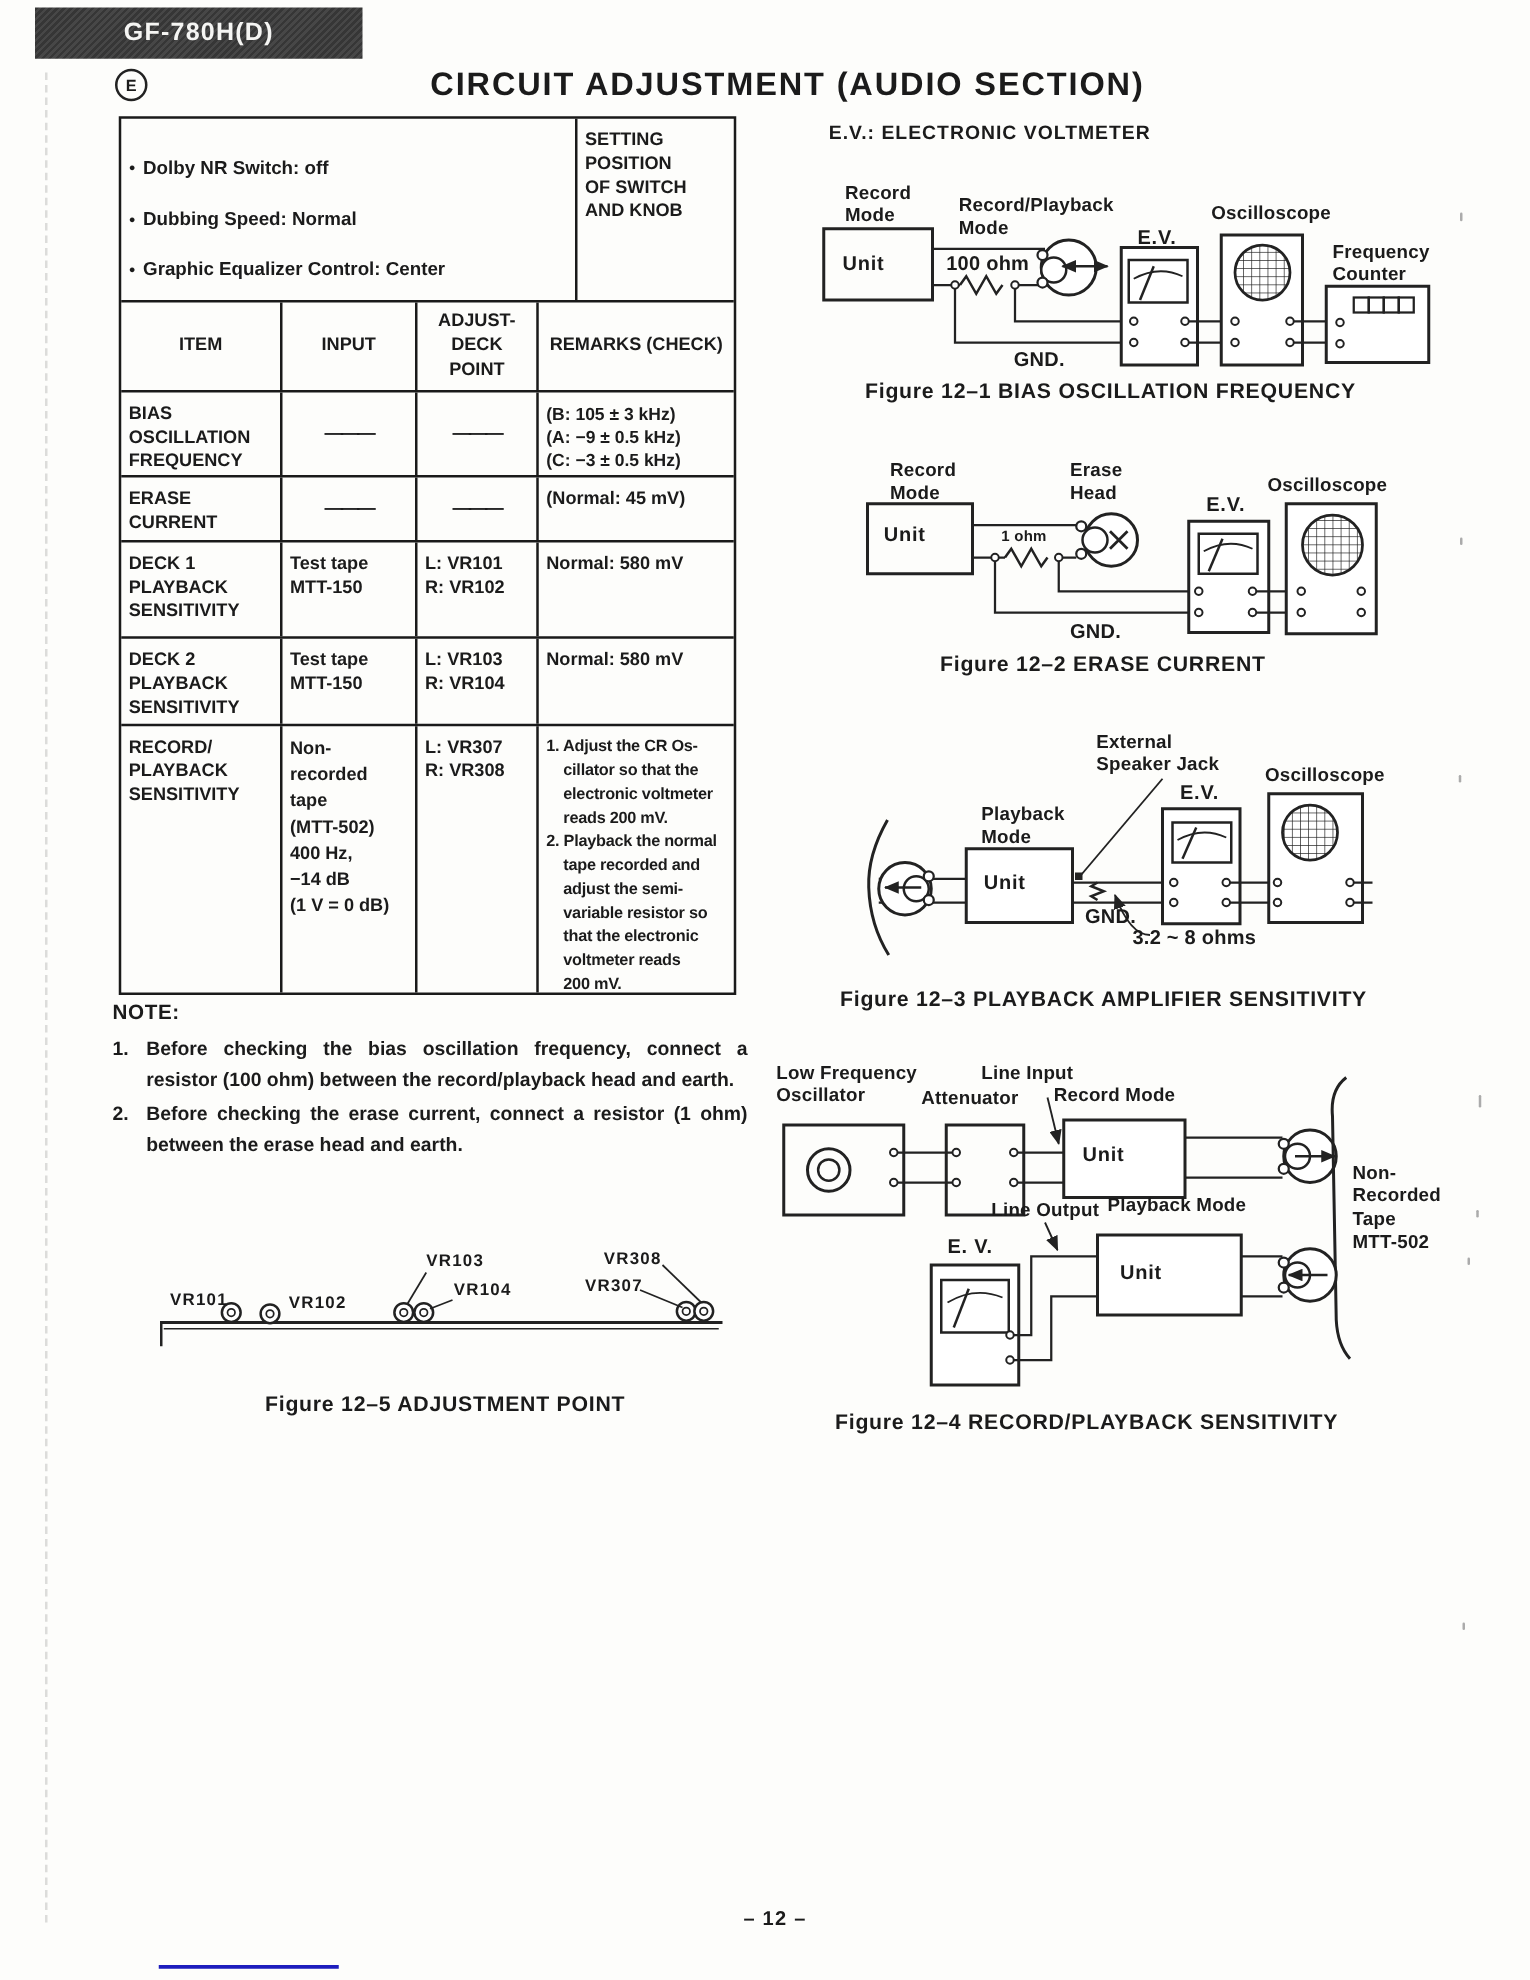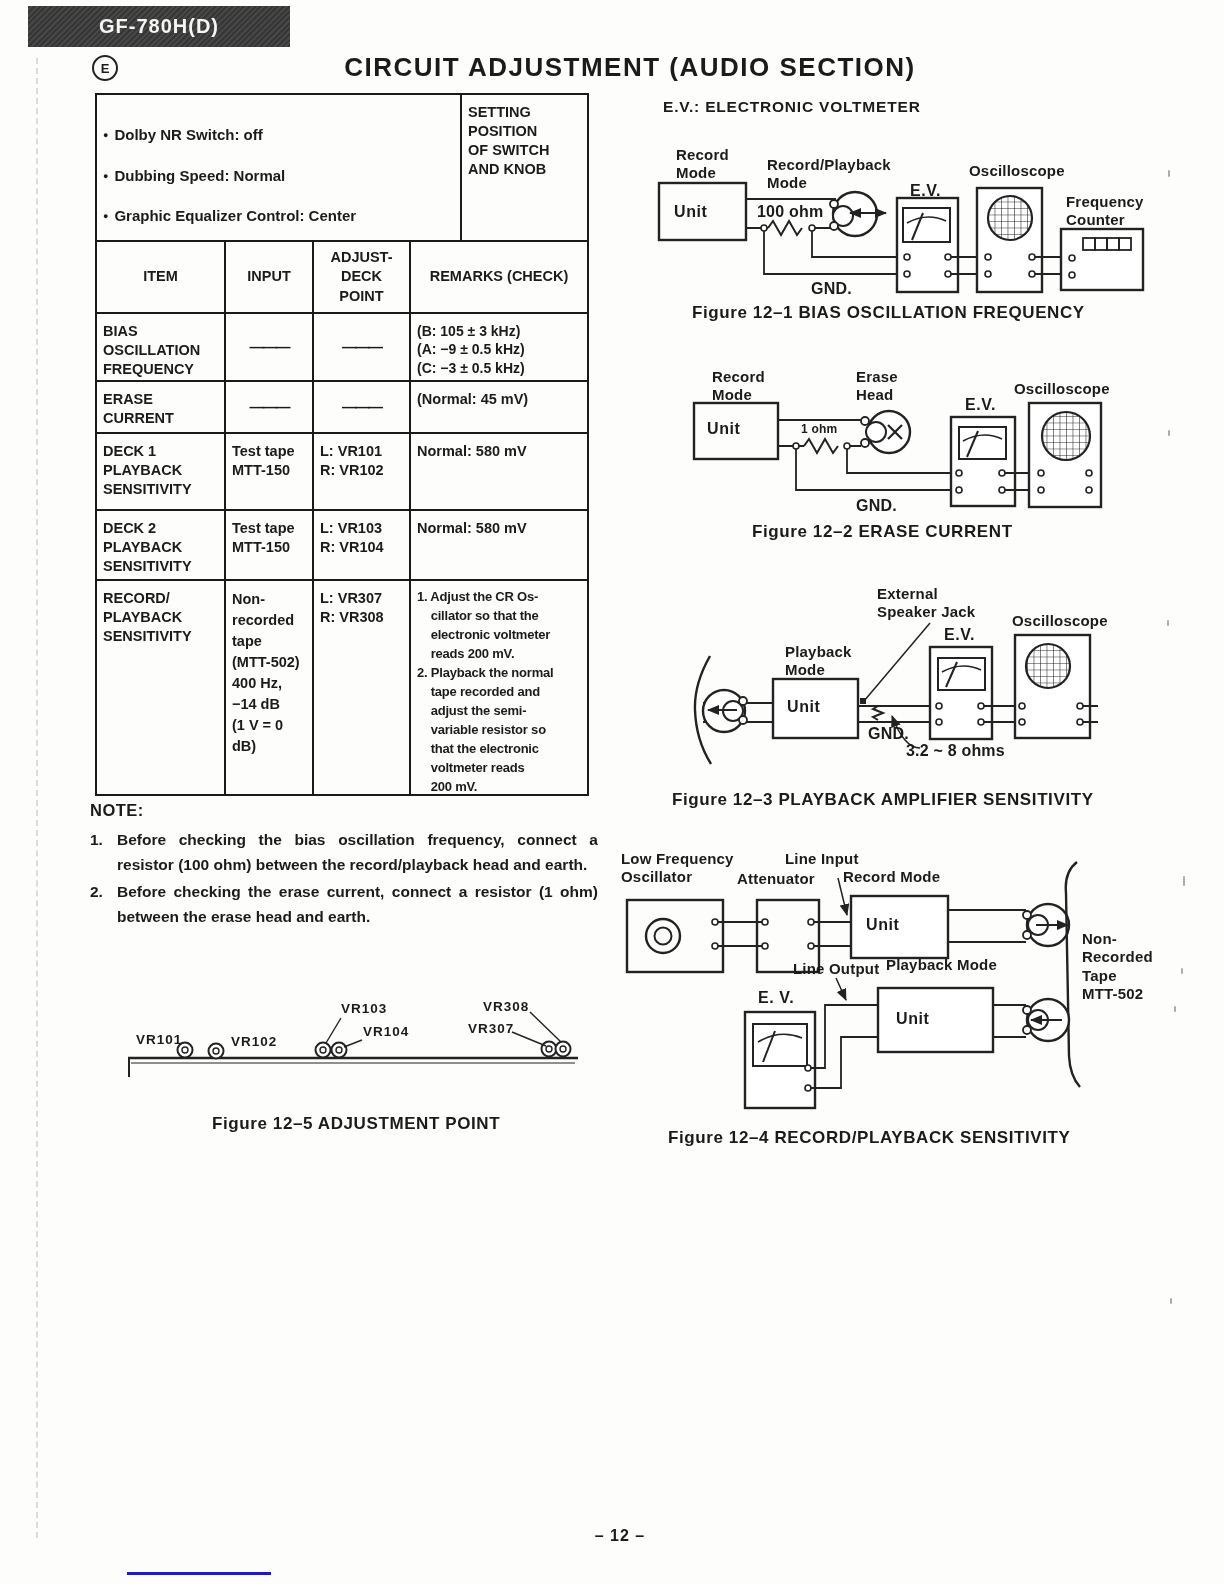--- a/index.html
+++ b/index.html
@@ -15,21 +15,21 @@
     font-size:13px;font-weight:bold;}
   .title{position:absolute;left:330px;top:52px;width:600px;text-align:center;
     font-size:26px;font-weight:bold;letter-spacing:1.5px;white-space:nowrap;}
   
   .tbl{position:absolute;left:95px;top:93px;width:494px;border:2.5px solid #1a1a1a;box-sizing:border-box;}
   .trow{display:flex;box-sizing:border-box;}
   .trow + .trow{border-top:2.5px solid #1a1a1a;}
   .c{box-sizing:border-box;padding:8px 6px;font-weight:bold;white-space:pre-line;
      font-size:14.5px;line-height:1.32;overflow:hidden;}
   .c + .c{border-left:2.5px solid #1a1a1a;}
-  .w1{width:127px;flex:none;} .w2{width:88px;flex:none;} .w3{width:97px;flex:none;} .w4{flex:1;}
+  .w1{width:127px;flex:none;} .w2{width:108px;flex:none;} .w3{width:97px;flex:none;} .w4{flex:1;}
   .cc{display:flex;align-items:center;justify-content:center;text-align:center;padding:4px;}
   .dash{letter-spacing:-2px;font-size:15px;}
   .bullet{font-size:15px;line-height:1.43;font-weight:bold;}
   .bullet::before{content:"●";font-size:9px;vertical-align:2px;margin-right:6px;}
   .small-remarks{font-size:13px;line-height:1.46;white-space:pre;letter-spacing:-0.2px;
      padding:7px 18px 6px 6px;}
   
   .note{position:absolute;left:90px;top:801px;width:508px;}
   .note-title{font-weight:bold;font-size:16.5px;margin-bottom:7px;letter-spacing:0.5px;}
   .note-item{display:flex;font-weight:bold;font-size:15.5px;line-height:1.62;margin-bottom:2px;}

